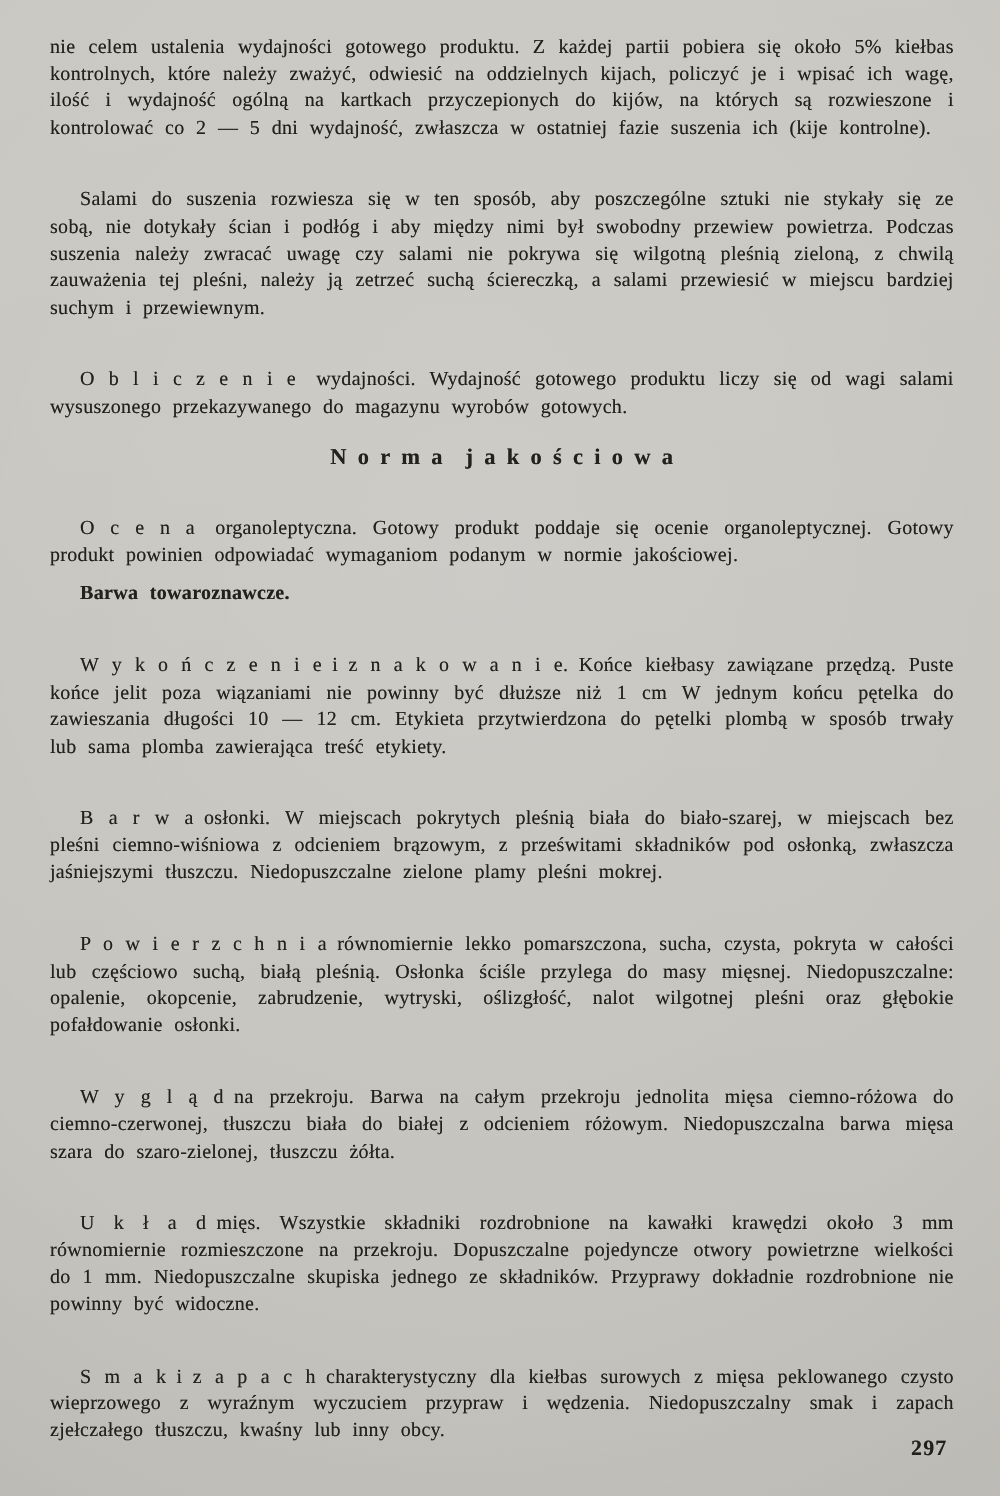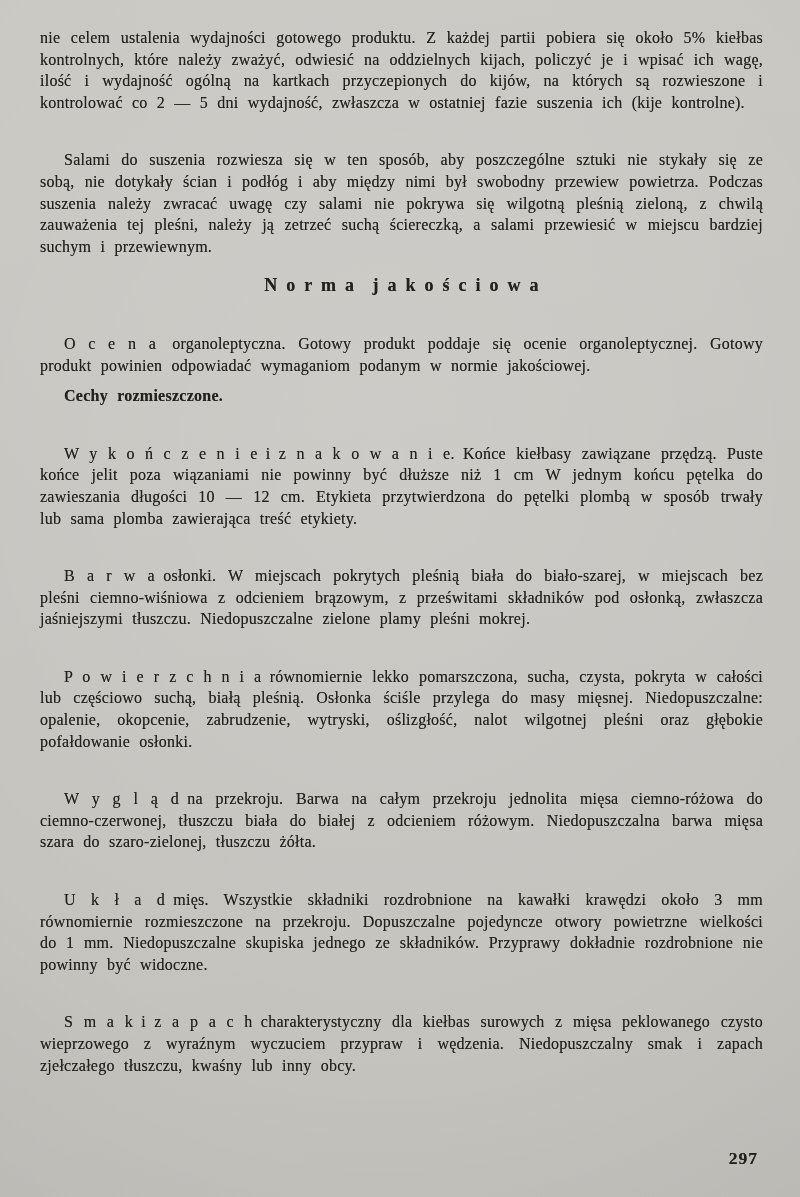--- a/index.html
+++ b/index.html
@@ -51,23 +51,24 @@
     text-shadow: 0 0 0.5px rgba(30,28,24,0.6);
   }
 </style>
 </head>
 <body>
 
 <div class="page">
   <div>
       <p class="block block--body">nie celem ustalenia wydajności gotowego produktu. Z każdej partii pobiera się około 5% kiełbas kontrolnych, które należy zważyć, odwiesić na oddzielnych kijach, policzyć je i wpisać ich wagę, ilość i wydajność ogólną na kartkach przyczepionych do kijów, na których są rozwieszone i kontrolować co 2 — 5 dni wydajność, zwłaszcza w ostatniej fazie suszenia ich (kije kontrolne).</p>
       <p class="block block--body block--indent">Salami do suszenia rozwiesza się w ten sposób, aby poszczególne sztuki nie stykały się ze sobą, nie dotykały ścian i podłóg i aby między nimi był swobodny przewiew powietrza. Podczas suszenia należy zwracać uwagę czy salami nie pokrywa się wilgotną pleśnią zieloną, z chwilą zauważenia tej pleśni, należy ją zetrzeć suchą ściereczką, a salami przewiesić w miejscu bardziej suchym i przewiewnym.</p>
+      <p class="block block--body block--indent">O b l i c z e n i e wydajności. Wydajność gotowego produktu liczy się od wagi salami wysuszonego przekazywanego do magazynu wyrobów gotowych.</p>
       <p class="block block--heading">N o r m a j a k o ś c i o w a</p>
       <p class="block block--body block--indent">O c e n a organoleptyczna. Gotowy produkt poddaje się ocenie organoleptycznej. Gotowy produkt powinien odpowiadać wymaganiom podanym w normie jakościowej.</p>
-      <p class="block block--subheading">Cechy rozmieszczone.</p>
+      <p class="block block--subheading">Barwa towaroznawcze.</p>
       <p class="block block--body block--indent">W y k o ń c z e n i e i z n a k o w a n i e. Końce kiełbasy zawiązane przędzą. Puste końce jelit poza wiązaniami nie powinny być dłuższe niż 1 cm W jednym końcu pętelka do zawieszania długości 10 — 12 cm. Etykieta przytwierdzona do pętelki plombą w sposób trwały lub sama plomba zawierająca treść etykiety.</p>
       <p class="block block--body block--indent">B a r w a osłonki. W miejscach pokrytych pleśnią biała do biało-szarej, w miejscach bez pleśni ciemno-wiśniowa z odcieniem brązowym, z prześwitami składników pod osłonką, zwłaszcza jaśniejszymi tłuszczu. Niedopuszczalne zielone plamy pleśni mokrej.</p>
       <p class="block block--body block--indent">P o w i e r z c h n i a równomiernie lekko pomarszczona, sucha, czysta, pokryta w całości lub częściowo suchą, białą pleśnią. Osłonka ściśle przylega do masy mięsnej. Niedopuszczalne: opalenie, okopcenie, zabrudzenie, wytryski, oślizgłość, nalot wilgotnej pleśni oraz głębokie pofałdowanie osłonki.</p>
       <p class="block block--body block--indent">W y g l ą d na przekroju. Barwa na całym przekroju jednolita mięsa ciemno-różowa do ciemno-czerwonej, tłuszczu biała do białej z odcieniem różowym. Niedopuszczalna barwa mięsa szara do szaro-zielonej, tłuszczu żółta.</p>
       <p class="block block--body block--indent">U k ł a d mięs. Wszystkie składniki rozdrobnione na kawałki krawędzi około 3 mm równomiernie rozmieszczone na przekroju. Dopuszczalne pojedyncze otwory powietrzne wielkości do 1 mm. Niedopuszczalne skupiska jednego ze składników. Przyprawy dokładnie rozdrobnione nie powinny być widoczne.</p>
       <p class="block block--body block--indent">S m a k i z a p a c h charakterystyczny dla kiełbas surowych z mięsa peklowanego czysto wieprzowego z wyraźnym wyczuciem przypraw i wędzenia. Niedopuszczalny smak i zapach zjełczałego tłuszczu, kwaśny lub inny obcy.</p>
     </div>
   <div class="page-number">297</div>
 </div>
 

